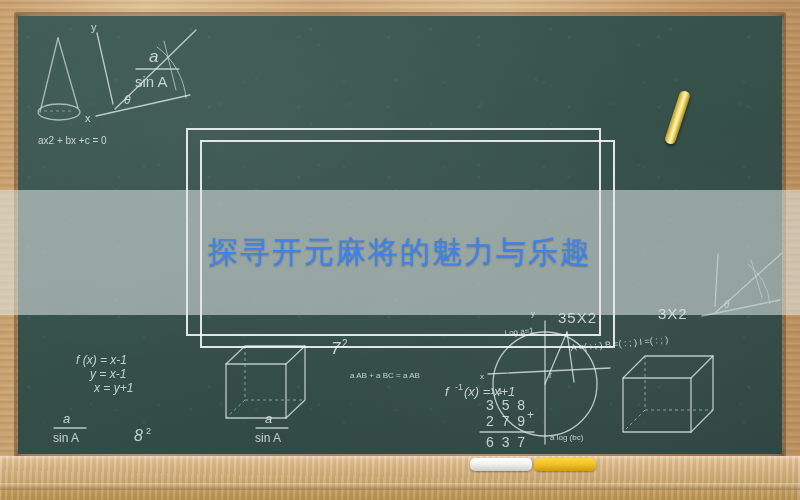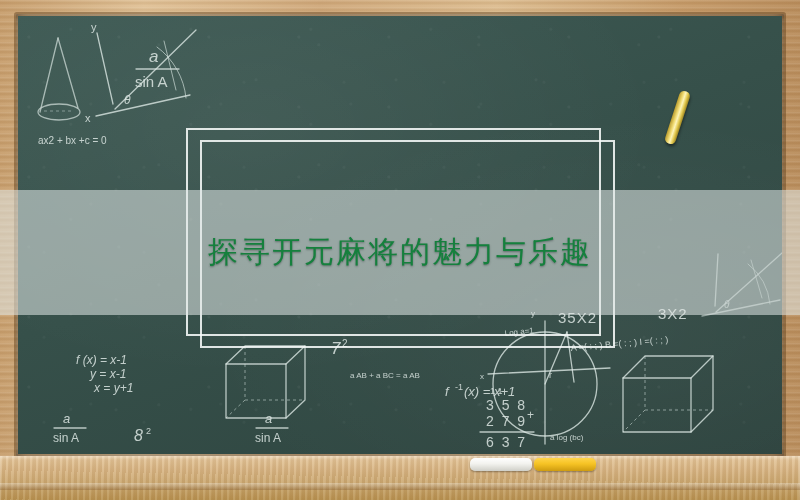--- a/index.html
+++ b/index.html
@@ -140,21 +140,21 @@
     position: absolute;
     left: 0; right: 0;
     top: 190px;
     height: 125px;
     background: rgba(225,232,230,0.56);
     display: flex;
     align-items: center;
     justify-content: center;
   }
   .banner-title {
-    color: #15803d;
+    color: #3b82f6;
     font-size: 30px;
     letter-spacing: 2px;
     font-weight: 400;
     text-shadow: 0 1px 2px rgba(30,45,42,0.45);
     white-space: nowrap;
     font-family: "DejaVu Sans", "Liberation Sans", sans-serif;
   }
 
   
   .chalk-stick {

